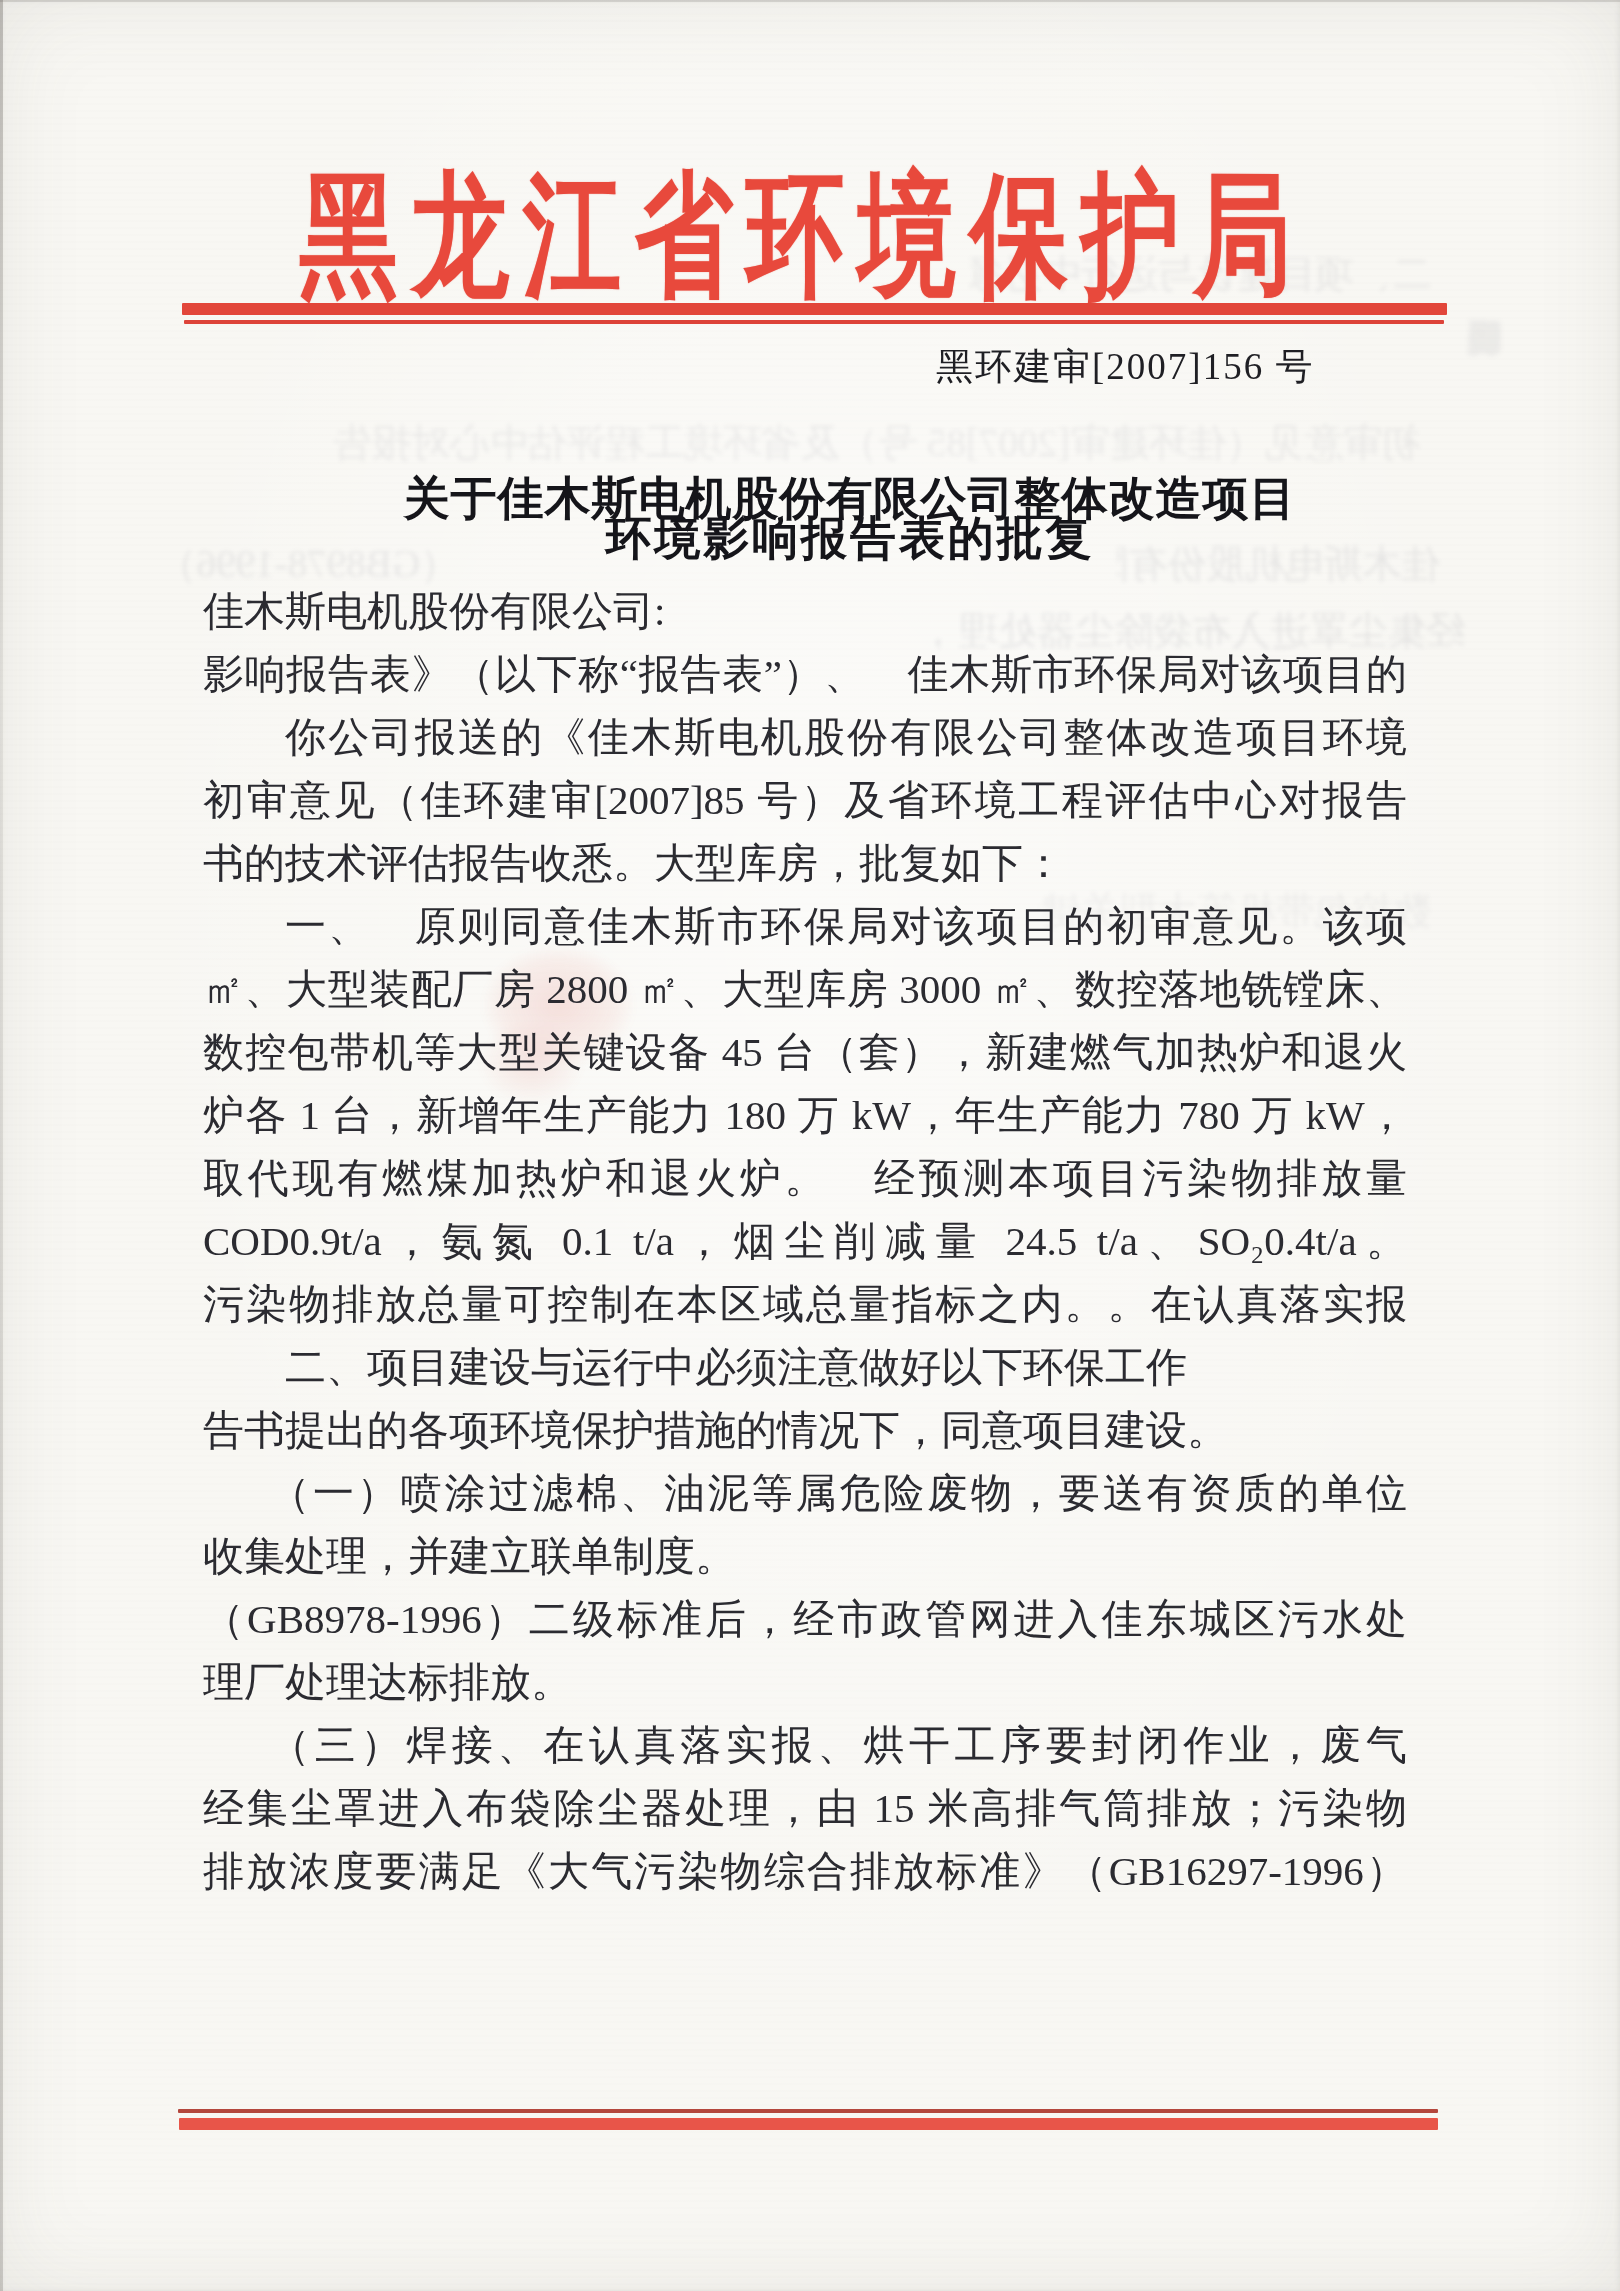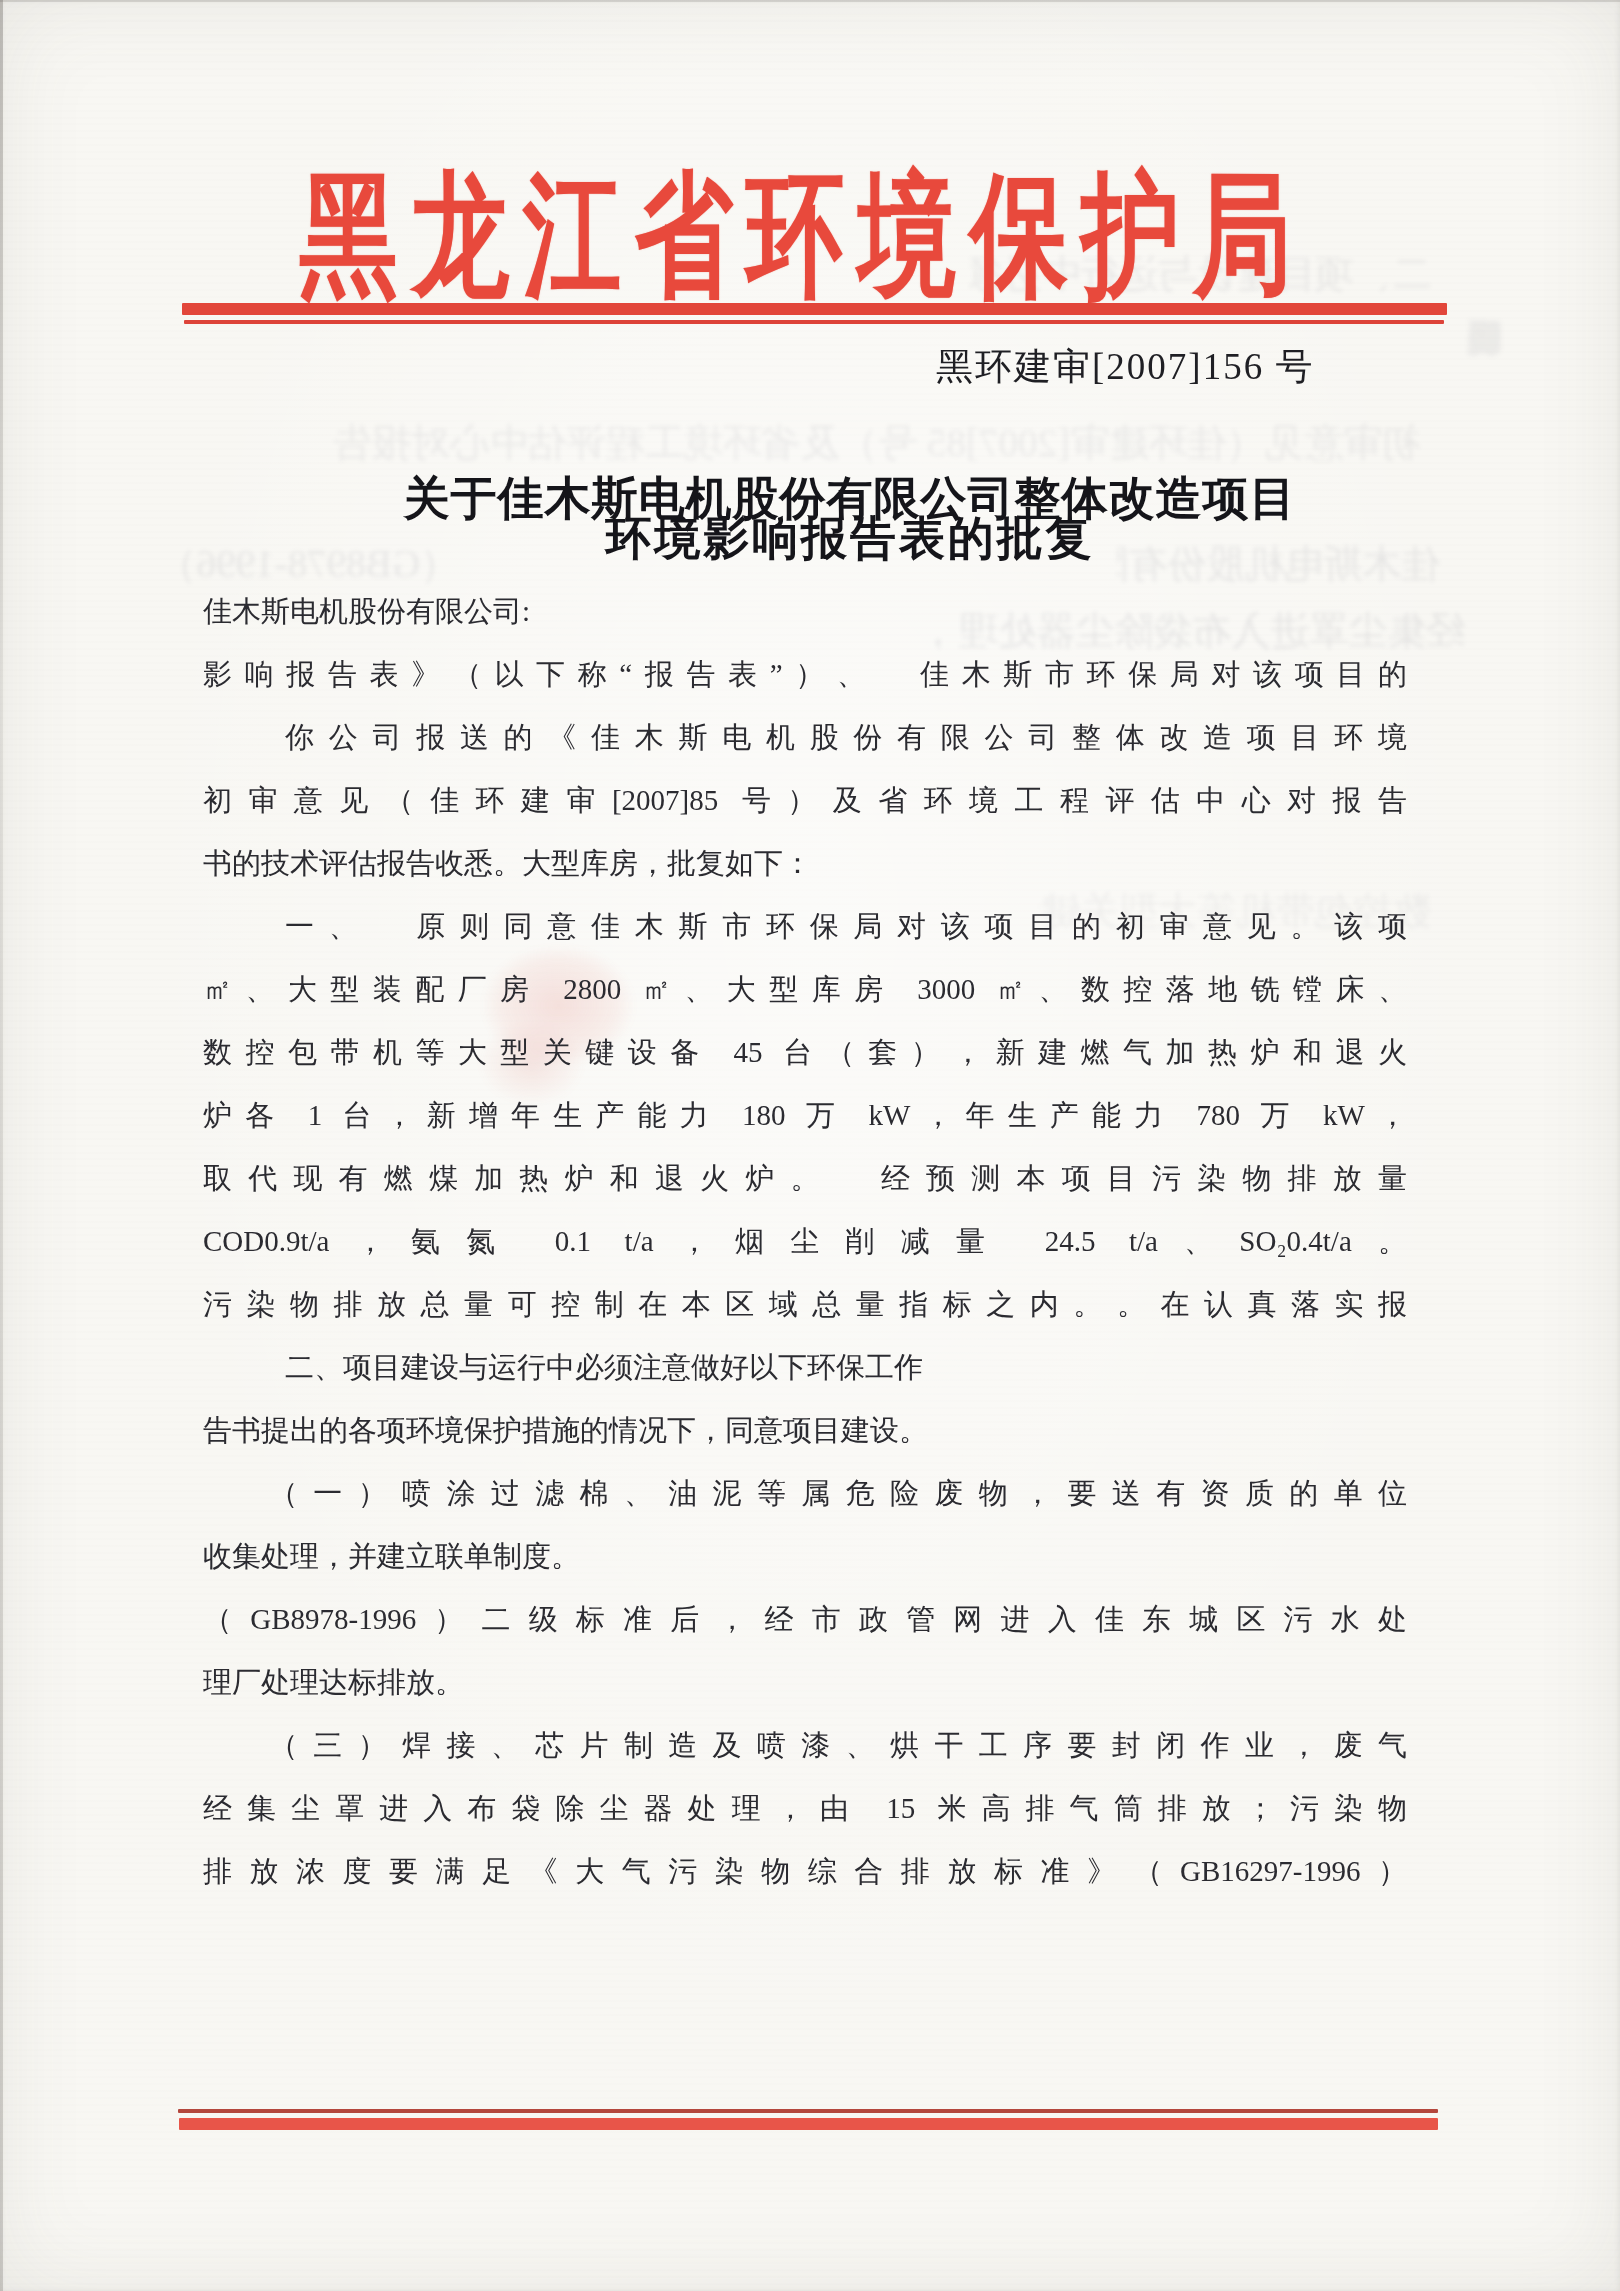--- a/index.html
+++ b/index.html
@@ -52,21 +52,21 @@
     text-align:center;
     font-family:"Liberation Sans","DejaVu Sans",sans-serif;
     font-weight:700;color:#15151a;
     font-size:46px;white-space:nowrap;
   }
   .title-1{top:468px;letter-spacing:1px;}
   .title-2{top:508px;letter-spacing:2.9px;}
 
   .doc-body{
     position:absolute;top:580px;left:203px;width:1204px;
-    font-size:29px;line-height:63px;
+    font-size:41px;line-height:63px;
     color:#2b2b31;
   }
   .doc-body .line{height:63px;white-space:nowrap;}
   .doc-body .line.j{white-space:normal;text-align:justify;text-align-last:justify;}
   .doc-body .line.ind2{padding-left:82px;}
   .doc-body .line.ind16{padding-left:66px;}
 
   
   .ghost{
     position:absolute;
@@ -139,21 +139,21 @@
       <div class="line j">炉各 1 台，新增年生产能力 180 万 kW，年生产能力 780 万 kW，</div>
       <div class="line j">取代现有燃煤加热炉和退火炉。　经预测本项目污染物排放量</div>
       <div class="line j">COD0.9t/a，氨氮 0.1 t/a，烟尘削减量 24.5 t/a、SO₂0.4t/a。</div>
       <div class="line j">污染物排放总量可控制在本区域总量指标之内。。在认真落实报</div>
       <div class="line ind2">二、项目建设与运行中必须注意做好以下环保工作</div>
       <div class="line">告书提出的各项环境保护措施的情况下，同意项目建设。</div>
       <div class="line j ind16">（一）喷涂过滤棉、油泥等属危险废物，要送有资质的单位</div>
       <div class="line">收集处理，并建立联单制度。</div>
       <div class="line j">（GB8978-1996）二级标准后，经市政管网进入佳东城区污水处</div>
       <div class="line">理厂处理达标排放。</div>
-      <div class="line j ind16">（三）焊接、芯片制造及喷漆、烘干工序要封闭作业，废气</div>
+      <div class="line j ind16">（三）焊接、在认真落实报、烘干工序要封闭作业，废气</div>
       <div class="line j">经集尘罩进入布袋除尘器处理，由 15 米高排气筒排放；污染物</div>
       <div class="line j">排放浓度要满足《大气污染物综合排放标准》（GB16297-1996）</div>
     </div>
 
   <div class="rule rule-bot-thin"></div>
   <div class="rule rule-bot-thick"></div>
 
 </div>
 
 

